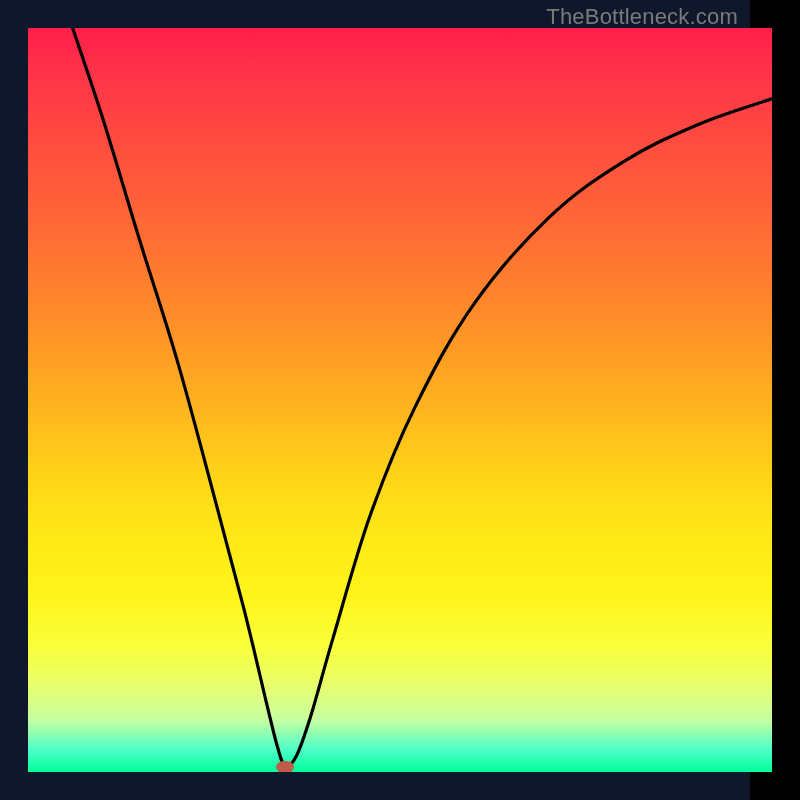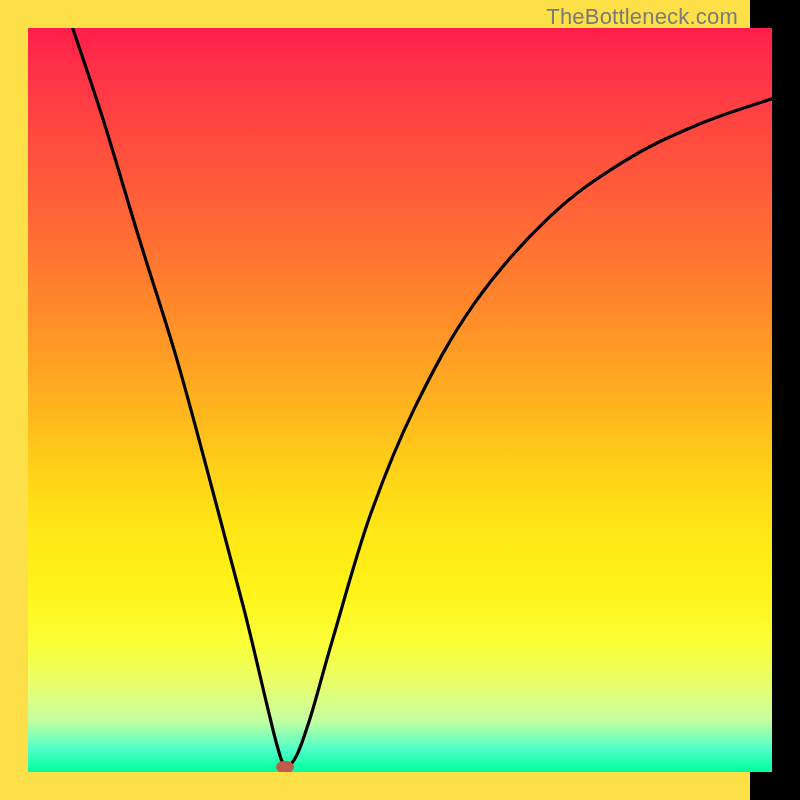--- a/index.html
+++ b/index.html
@@ -1,21 +1,21 @@
 <!DOCTYPE html>
 <html><head>
 <meta charset="utf-8">
 <style>
   * { margin: 0; padding: 0; box-sizing: border-box; }
   html, body { width: 800px; height: 800px; overflow: hidden; background: #000; }
   .frame {
     position: relative;
     width: 750px;
     height: 800px;
-    background: #fde047;
+    background: #0f172a;
   }
   .watermark {
     position: absolute;
     top: 4px;
     right: 12px;
     font-family: Arial, Helvetica, sans-serif;
     font-size: 22px;
     color: #7a7a7a;
     letter-spacing: 0.2px;
     z-index: 5;

